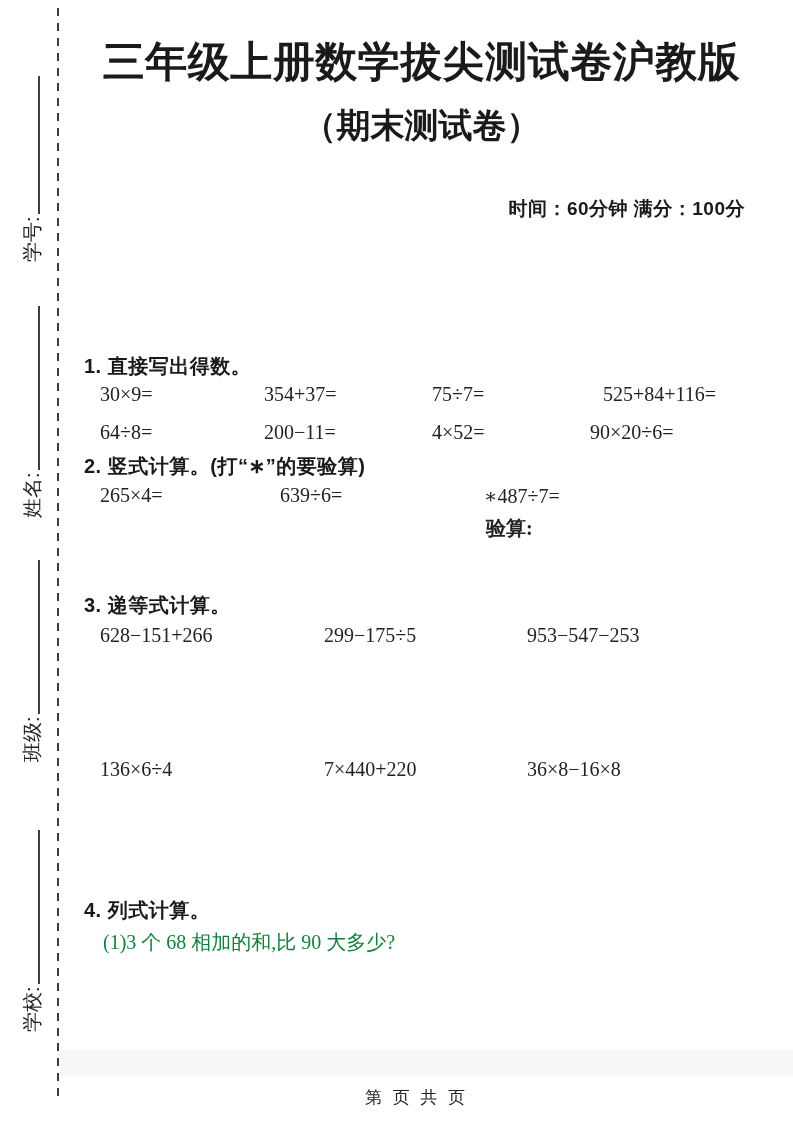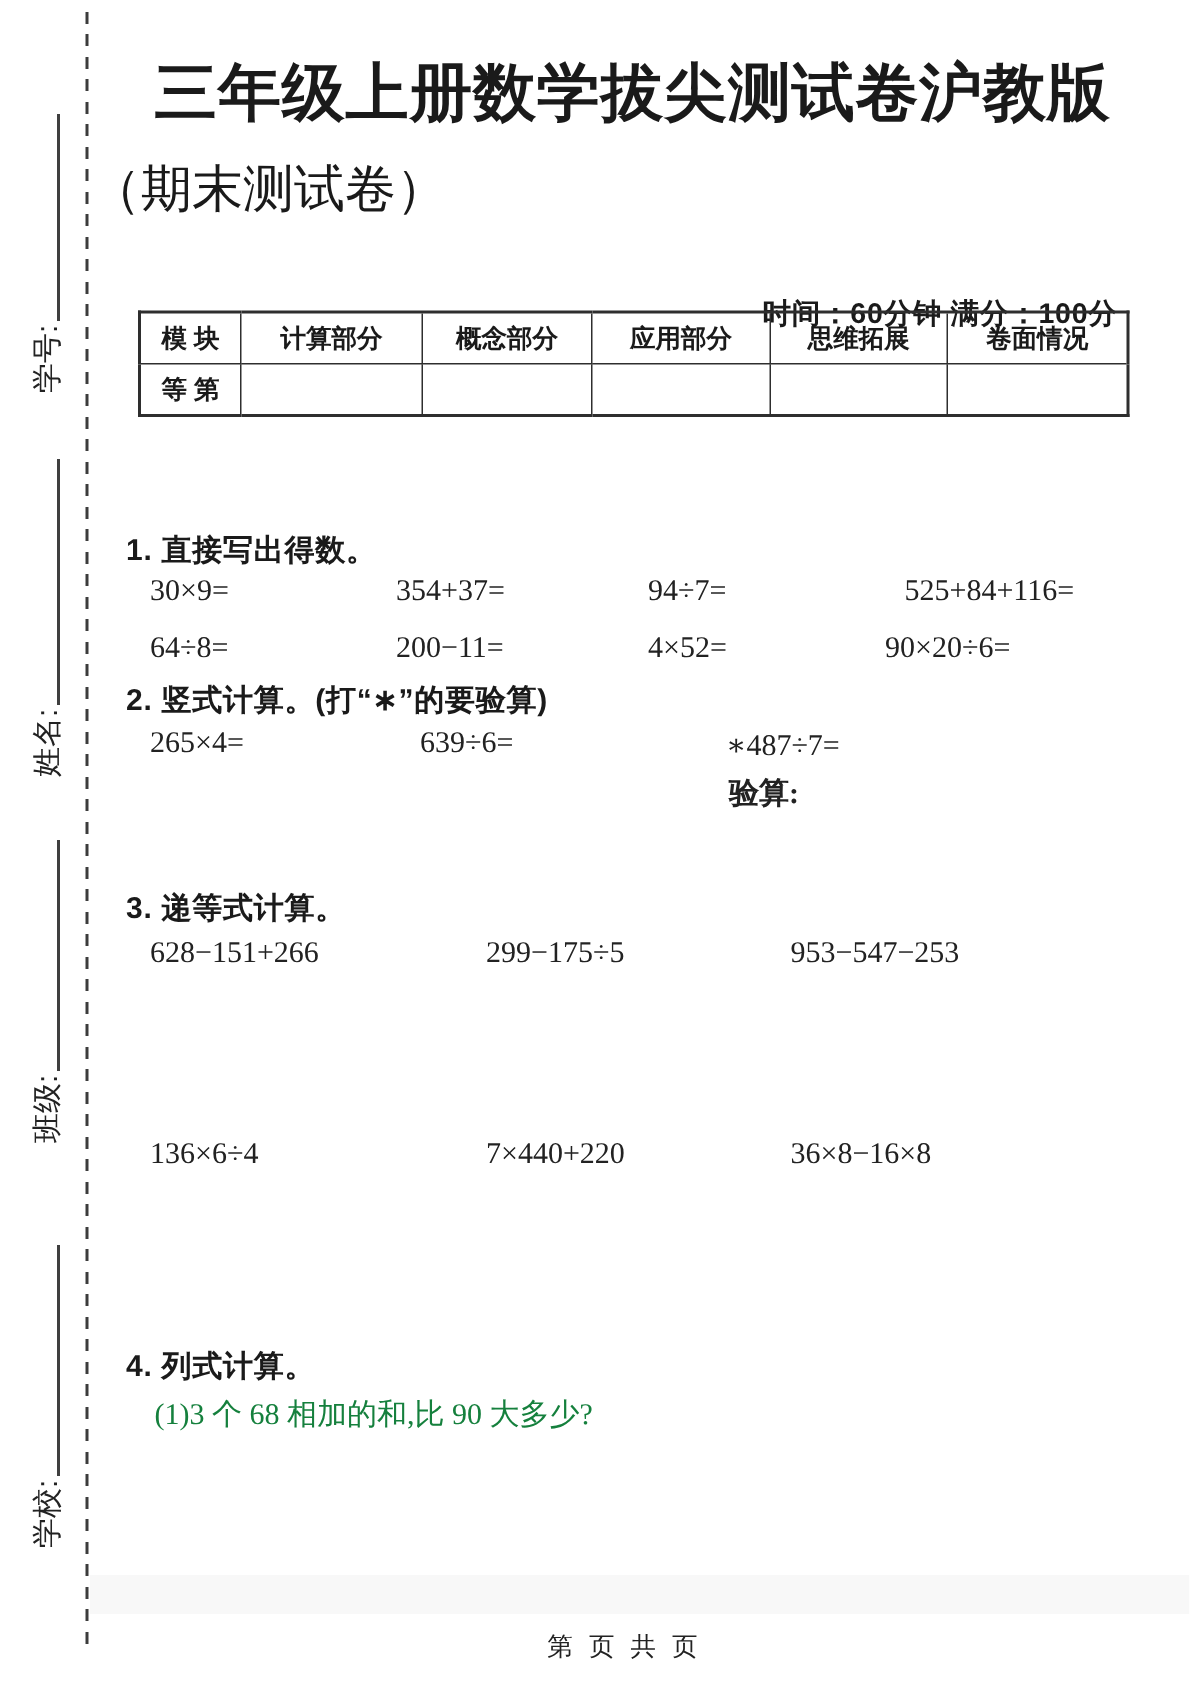--- a/index.html
+++ b/index.html
@@ -9,22 +9,22 @@
   .cutline{position:absolute;left:57px;top:8px;width:2px;height:1092px;
            background:repeating-linear-gradient(to bottom,#3c3c3c 0 8px,transparent 8px 15px);}
   
   .side-field{position:absolute;left:15px;height:27px;display:flex;align-items:flex-end;
               transform:rotate(-90deg);transform-origin:top left;font-size:20px;color:#222;}
   .side-field .lbl{white-space:nowrap;line-height:1;}
   .side-field .line{flex:1;border-bottom:2px solid #3f3f3f;margin-left:2px;margin-bottom:2px;height:1px;}
   
   .title{position:absolute;left:60px;width:723px;top:38px;text-align:center;
          font-size:42px;font-weight:700;line-height:1.15;letter-spacing:0.5px;}
-  .subtitle{position:absolute;left:60px;width:723px;top:103px;
-            font-size:34px;font-weight:400;}
+  .subtitle{position:absolute;left:60px;width:723px;top:103px;text-align:center;
+            font-size:34px;font-weight:700;}
   .meta{position:absolute;right:48px;top:196px;font-size:19px;font-weight:700;letter-spacing:0.5px;}
   
   table.score{position:absolute;left:92px;top:207px;border-collapse:collapse;table-layout:fixed;}
   table.score td{border:1.6px solid #2e2e2e;height:33px;text-align:center;vertical-align:middle;
                  font-size:17px;font-weight:700;padding:0;}
   table.score tr:first-child td{border-top-width:2px;}
   table.score tr:last-child td{border-bottom-width:2px;}
   table.score td:first-child{border-left-width:2px;}
   table.score td:last-child{border-right-width:2px;}
   
@@ -63,46 +63,26 @@
   </div>
   <div class="side-field" style="top:1032px;width:202px;">
     <span class="lbl">学校:</span>
     <span class="line"></span>
   </div>
 
   <div class="title">三年级上册数学拔尖测试卷沪教版</div>
   <div class="subtitle">（期末测试卷）</div>
   <div class="meta">时间：60分钟 满分：100分</div>
 
-  <table class="score">
-    <tbody>
-        <tr>
-      <td style="width:66px">模 块</td>
-      <td style="width:120px">计算部分</td>
-      <td style="width:112px">概念部分</td>
-      <td style="width:118px">应用部分</td>
-      <td style="width:117px">思维拓展</td>
-      <td style="width:119px">卷面情况</td>
-    </tr>
-    <tr>
-      <td>等 第</td>
-      <td></td>
-      <td></td>
-      <td></td>
-      <td></td>
-      <td></td>
-    </tr>
-  </tbody>
-    </table>
 
 
   <div class="q-title" style="left:84px;top:353px;">1. 直接写出得数。</div>
   <span class="expr" style="left:100px;top:383px;text-align:right;">30×9=</span>
   <span class="expr" style="left:264px;top:383px;">354+37=</span>
-  <span class="expr" style="left:432px;top:383px;">94÷7=</span>
+  <span class="expr" style="left:432px;top:383px;">75÷7=</span>
   <span class="expr" style="left:603px;top:383px;">525+84+116=</span>
   <span class="expr" style="left:100px;top:421px;">64÷8=</span>
   <span class="expr" style="left:264px;top:421px;">200−11=</span>
   <span class="expr" style="left:432px;top:421px;">4×52=</span>
   <span class="expr" style="left:590px;top:421px;">90×20÷6=</span>
 
   <div class="q-title" style="left:84px;top:453px;">2. 竖式计算。(打“∗”的要验算)</div>
   <span class="expr" style="left:100px;top:484px;">265×4=</span>
   <span class="expr" style="left:280px;top:484px;">639÷6=</span>
   <span class="expr" style="left:484px;top:484px;">∗487÷7=</span>

